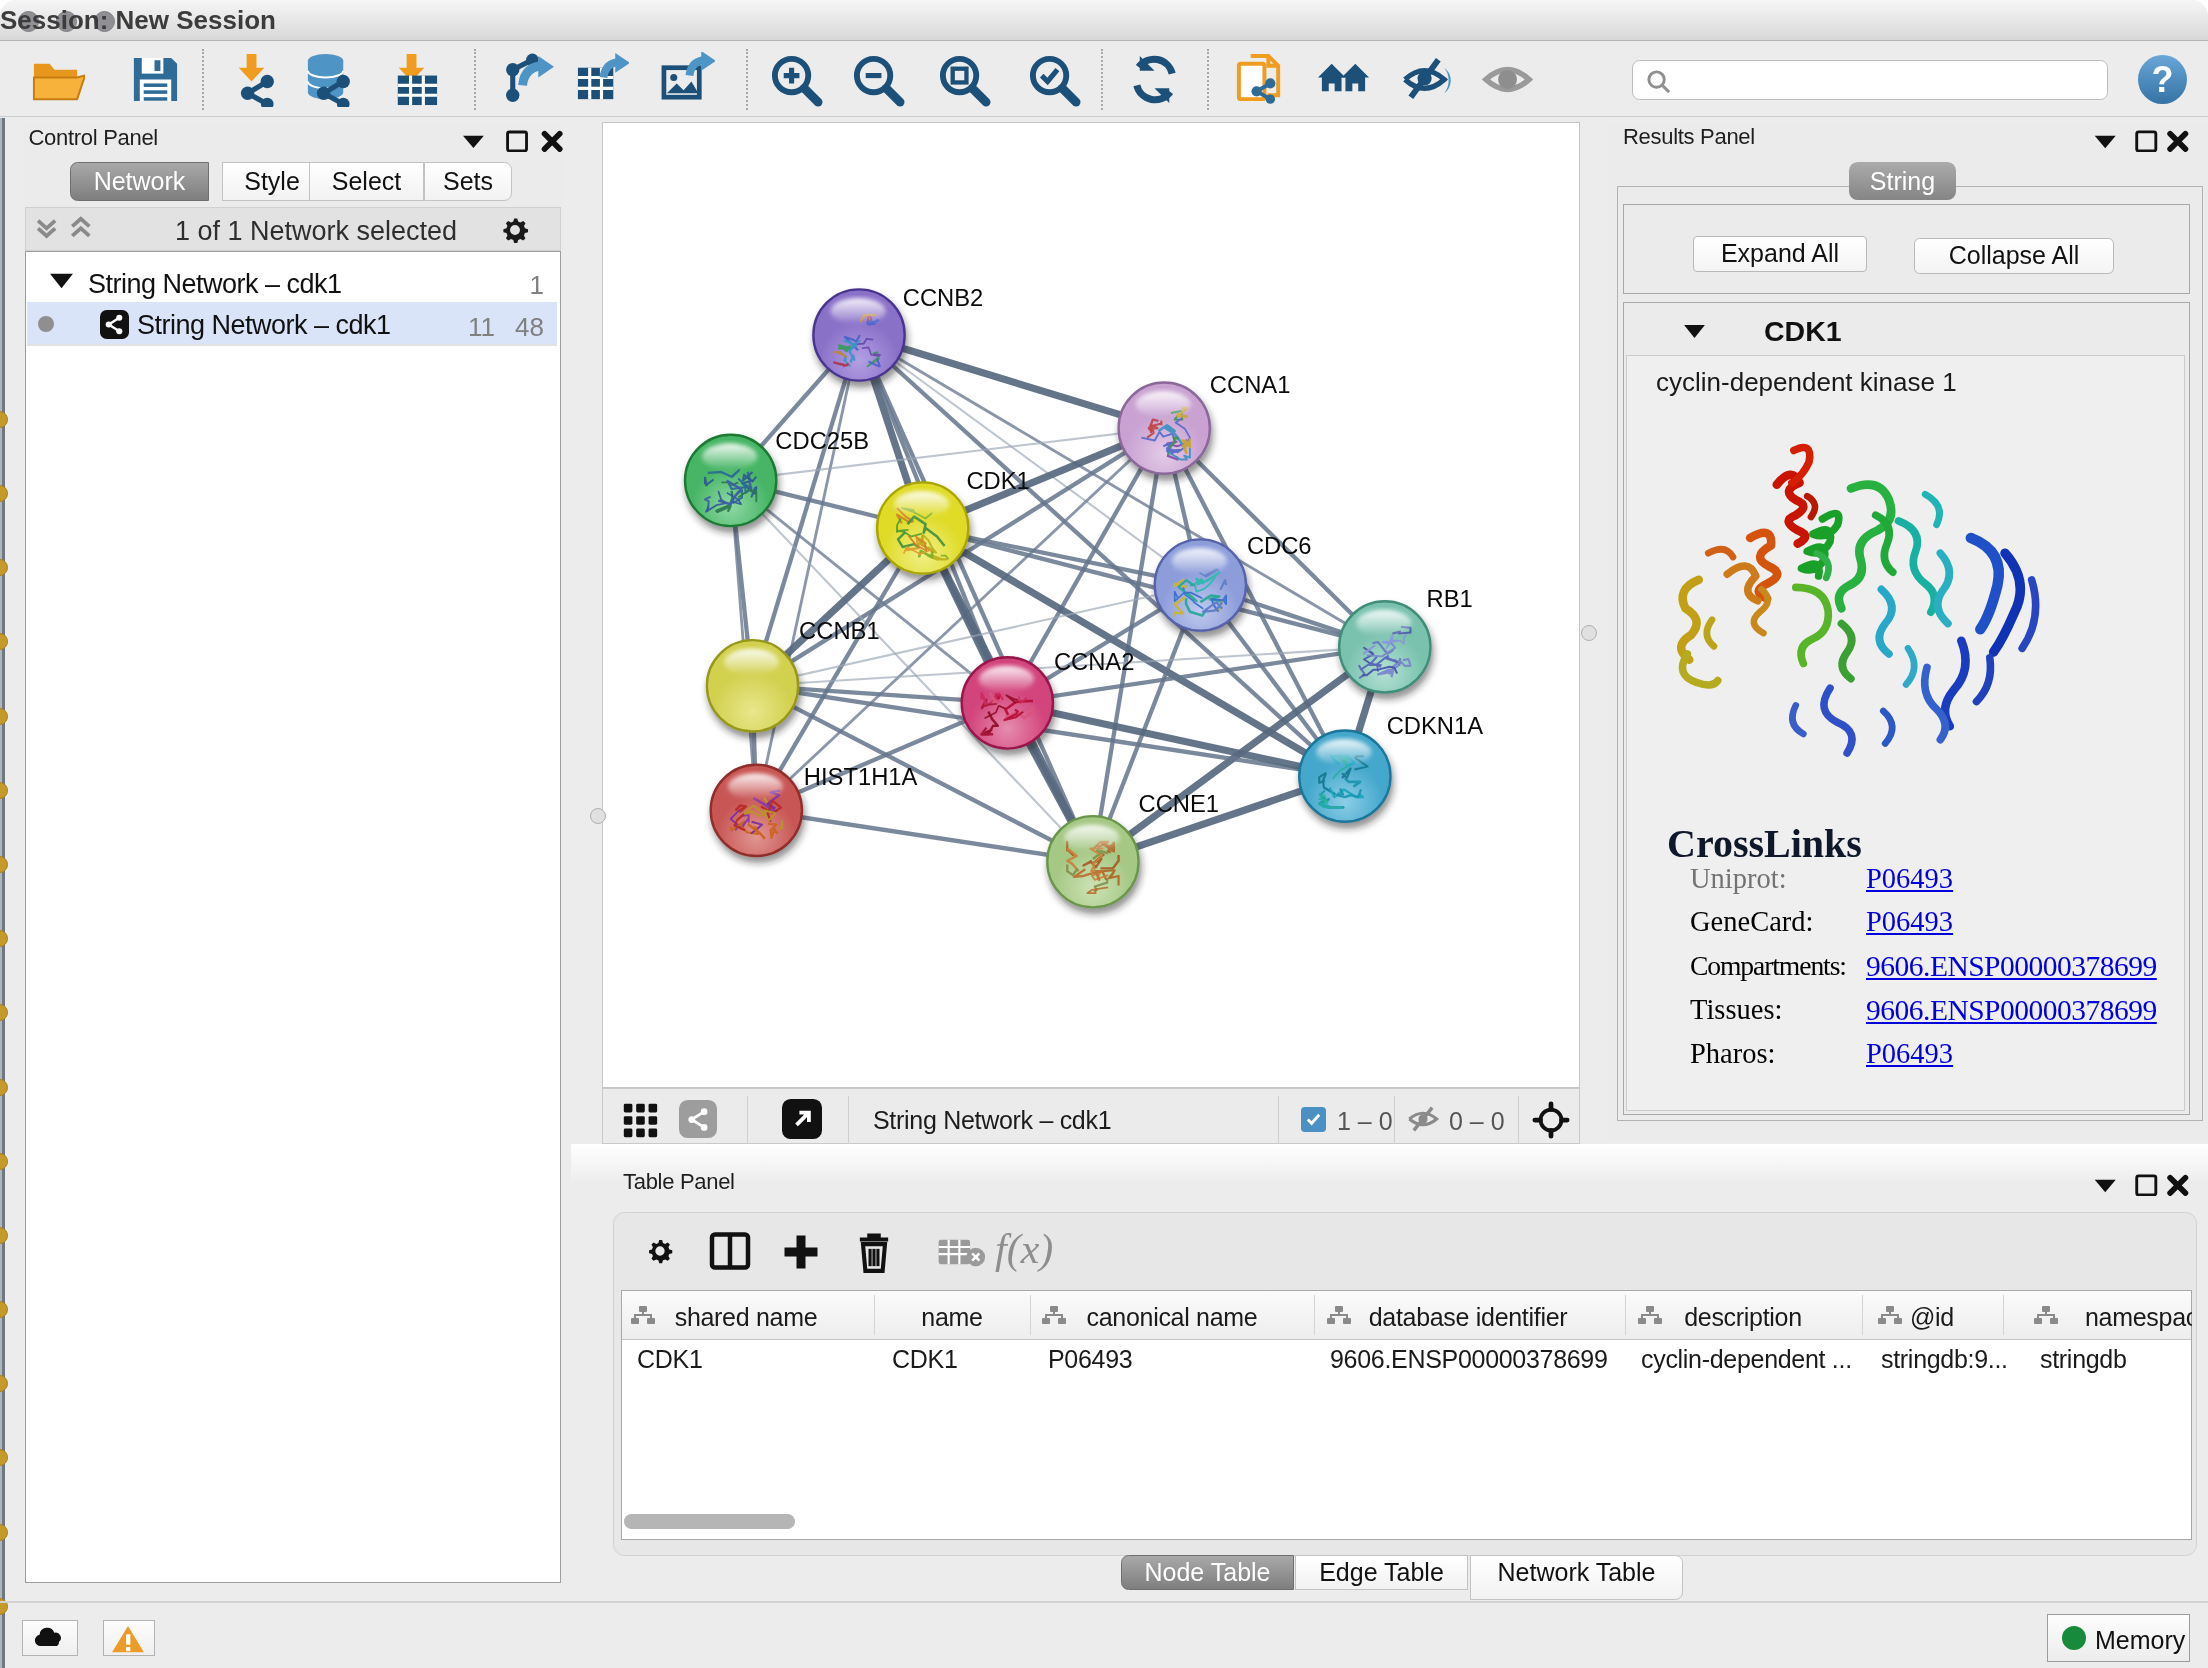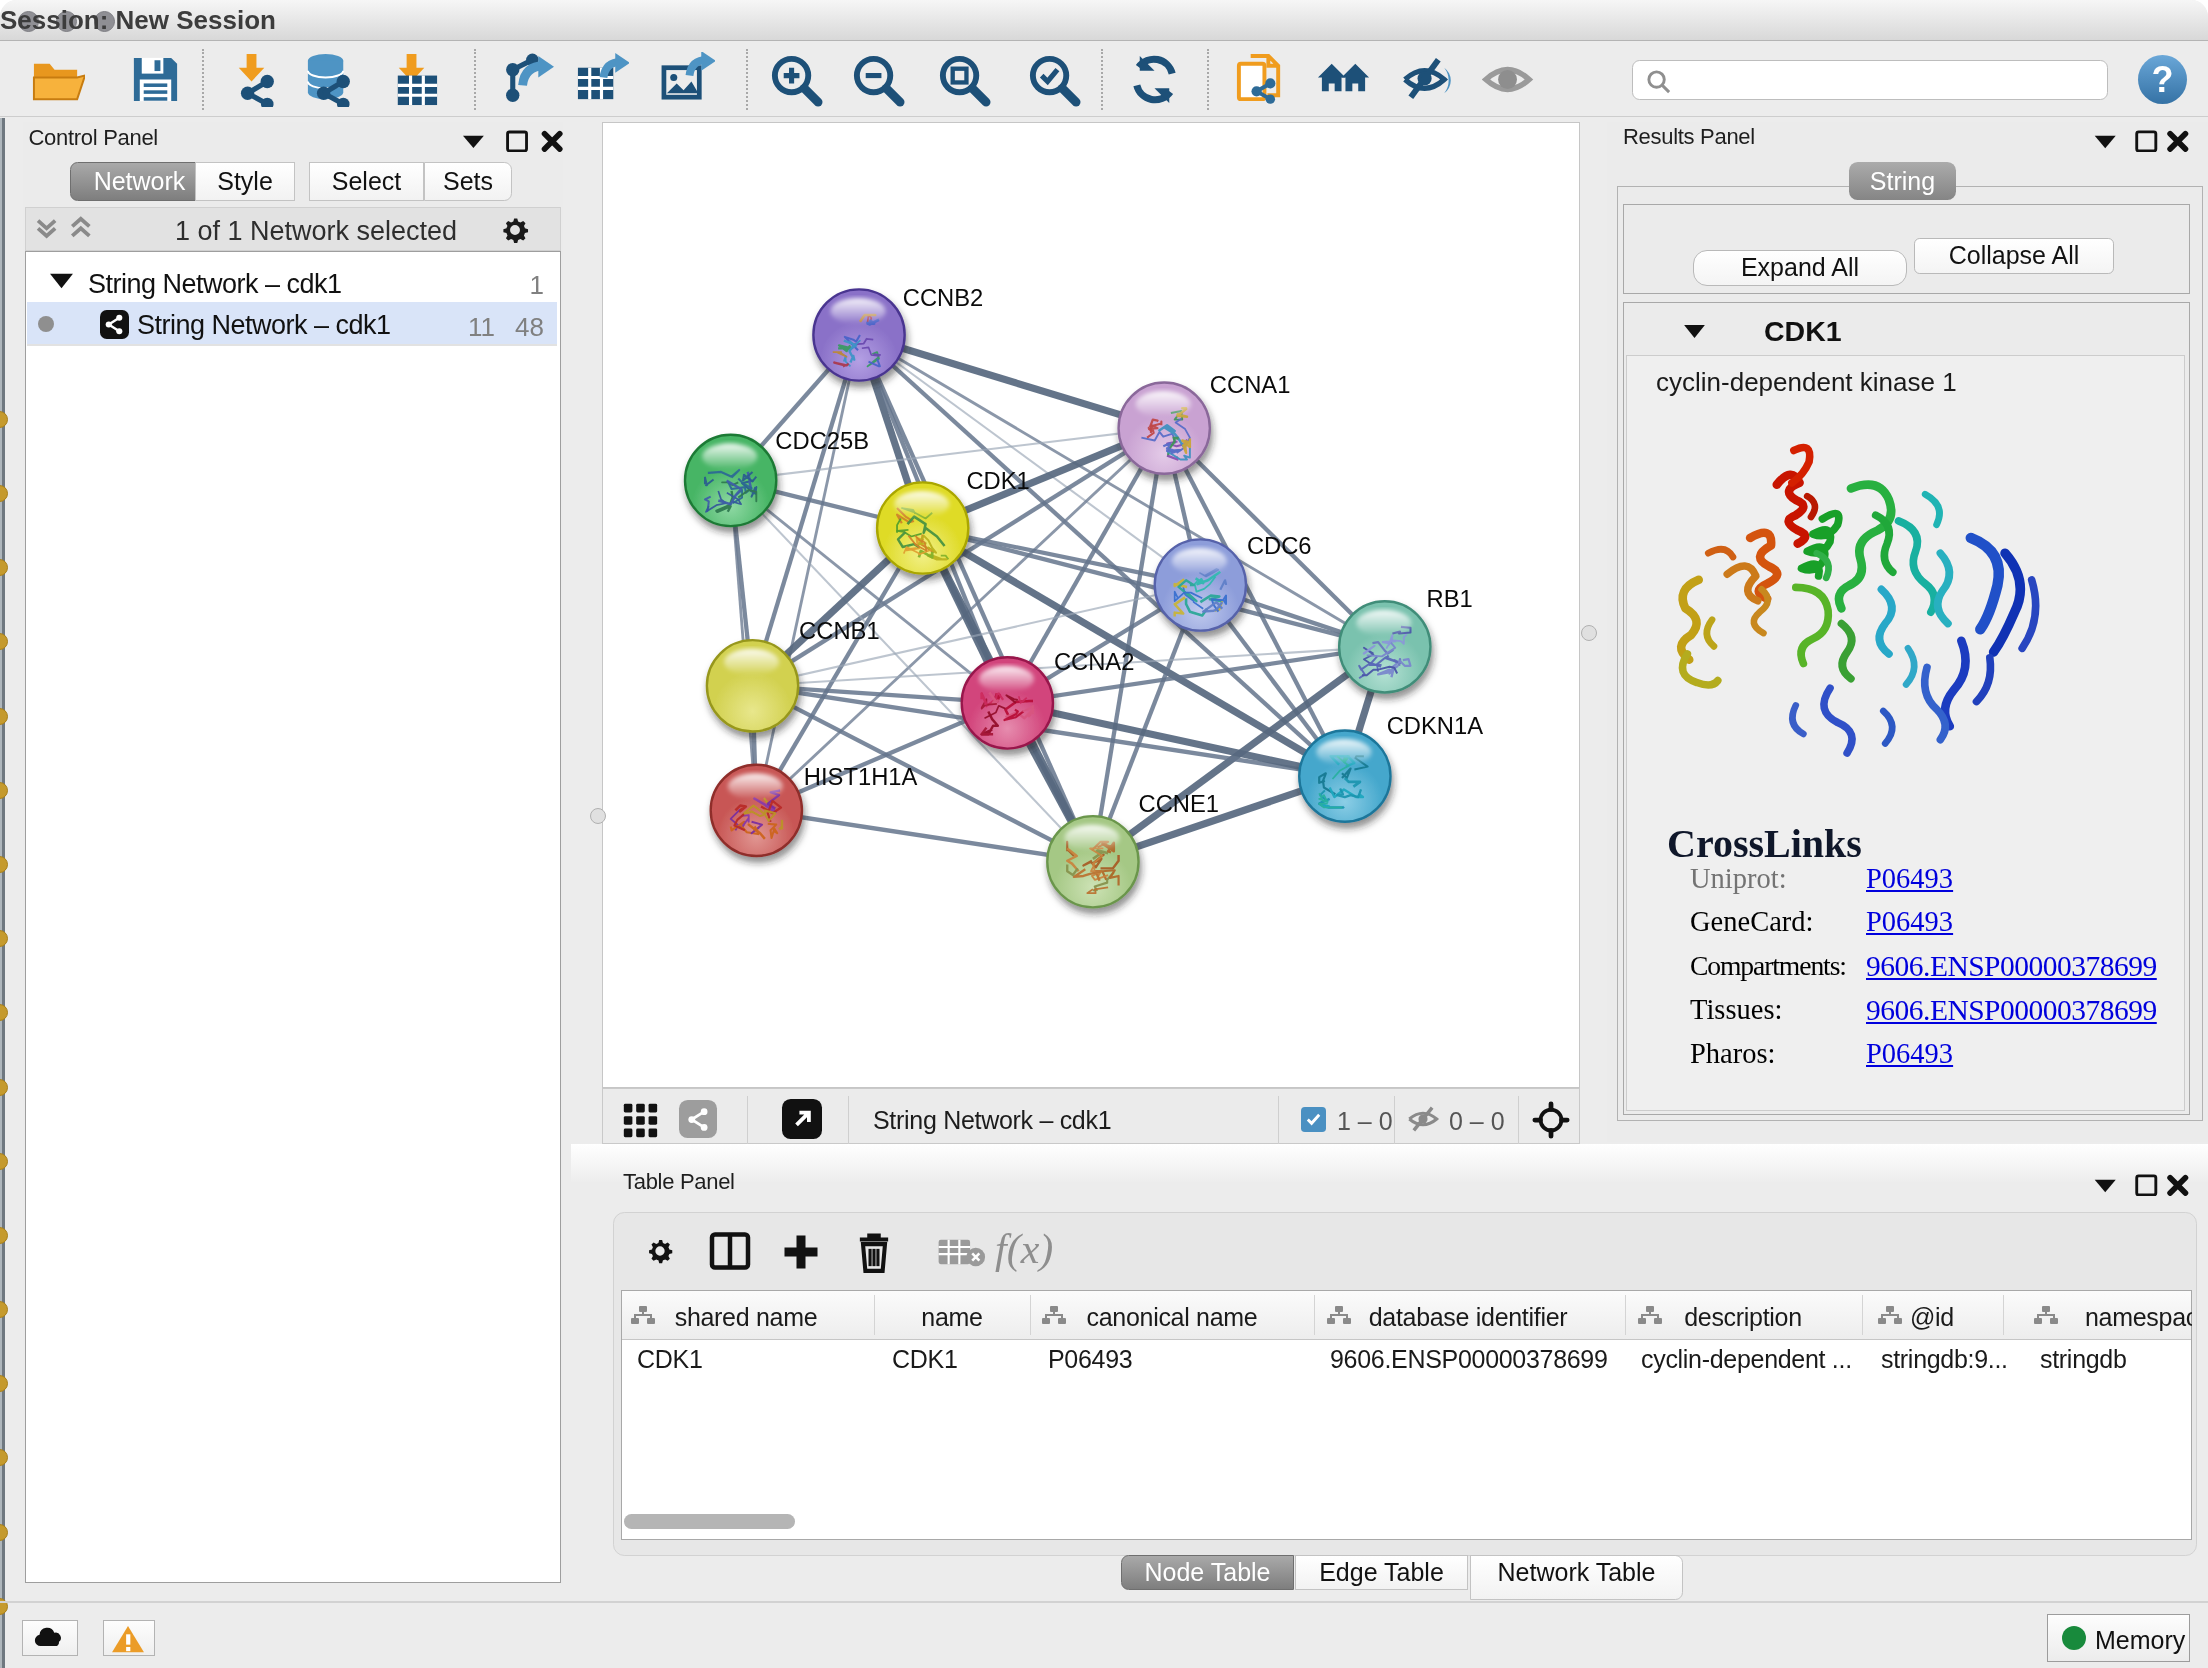--- a/index.html
+++ b/index.html
@@ -192,21 +192,21 @@
 <div class="abs" style="left:23px;top:122px;width:540px;height:1461px;background:#ebebeb"></div>
 <div class="abs panelTitle" style="left:28.5px;top:125px">Control Panel</div>
 
 <svg class="abs" style="left:463px;top:129px" width="110" height="23" viewBox="0 0 116 24">
  <path d="M0 7 L22 7 L11 20 Z" fill="#111"></path>
  <rect x="47" y="3" width="20" height="20" fill="none" stroke="#111" stroke-width="3" rx="2"></rect>
  <path d="M86 5 L102 21 M102 5 L86 21" stroke="#111" stroke-width="6" stroke-linecap="round"></path>
 </svg>
 
 <div class="abs tab tabSel" style="left:70px;top:162px;width:139px;border-radius:7.6px 0 0 7.6px">Network</div>
-<div class="abs tab" style="left:195px;top:162px;width:100px">Style</div>
+<div class="abs tab" style="left:222px;top:162px;width:100px">Style</div>
 <div class="abs tab" style="left:309px;top:162px;width:115px">Select</div>
 <div class="abs tab" style="left:424px;top:162px;width:88px;border-radius:0 7.6px 7.6px 0">Sets</div>
 
 <div class="abs" style="left:25px;top:207px;width:536px;height:44px;background:#e2e2e2;border:1px solid #d0d0d0"></div>
 <svg class="abs" style="left:34px;top:215px" width="67" height="28.5" viewBox="0 0 70 30">
  <g stroke="#8a8a8a" stroke-width="4" fill="none">
   <path d="M4 6 L13 14 L22 6 M4 14 L13 22 L22 14"></path>
   <path d="M40 12 L49 4 L58 12 M40 22 L49 14 L58 22"></path>
  </g>
 </svg>
@@ -645,21 +645,21 @@
 <svg class="abs" style="left:2089px;top:129px" width="105" height="23" viewBox="0 0 110 24">
  <path d="M6 7 L28 7 L17 20 Z" fill="#111"></path>
  <rect x="50" y="3" width="20" height="20" fill="none" stroke="#111" stroke-width="3" rx="2"></rect>
  <path d="M85 5 L101 21 M101 5 L85 21" stroke="#111" stroke-width="6" stroke-linecap="round"></path>
 </svg>
 
 <div class="abs" style="left:1617px;top:186px;width:586px;height:935px;border:1.9px solid #b2b2b2"></div>
 <div class="abs" style="left:1849px;top:162px;width:107px;height:38px;background:linear-gradient(#ababab,#858585);border-radius:8.6px;color:#fff;font-size:25px;text-align:center;line-height:38px">String</div>
 
 <div class="abs" style="left:1623px;top:204px;width:567px;height:90px;border:1.9px solid #a8a8a8"></div>
-<div class="abs btn" style="left:1693px;top:250px;width:214px;height:36px;line-height:32px;border-radius:14px">Expand All</div>
+<div class="abs btn" style="left:1693px;top:236px;width:174px;height:36px;line-height:32px;border-radius:4px">Expand All</div>
 <div class="abs btn" style="left:1914px;top:238px;width:200px;height:36px;line-height:32px;border-radius:5.7px">Collapse All</div>
 
 <div class="abs" style="left:1623px;top:302px;width:567px;height:813px;border:1.9px solid #a8a8a8"></div>
 <svg class="abs" style="left:1683px;top:323px" width="23" height="17" viewBox="0 0 24 18">
     <path d="M1 2 L23 2 L12 16 Z" fill="#111"></path>
   </svg>
 <div class="abs" style="left:1764px;top:315px;font-size:28.5px;font-weight:bold;color:#111">CDK1</div>
 <div class="abs" style="left:1626px;top:355px;width:559px;height:756px;background:#efefef;border:1px solid #cccccc"></div>
 <div class="abs" style="left:1656px;top:367px;font-size:26px;color:#1a1a1a">cyclin-dependent kinase 1</div>
 

